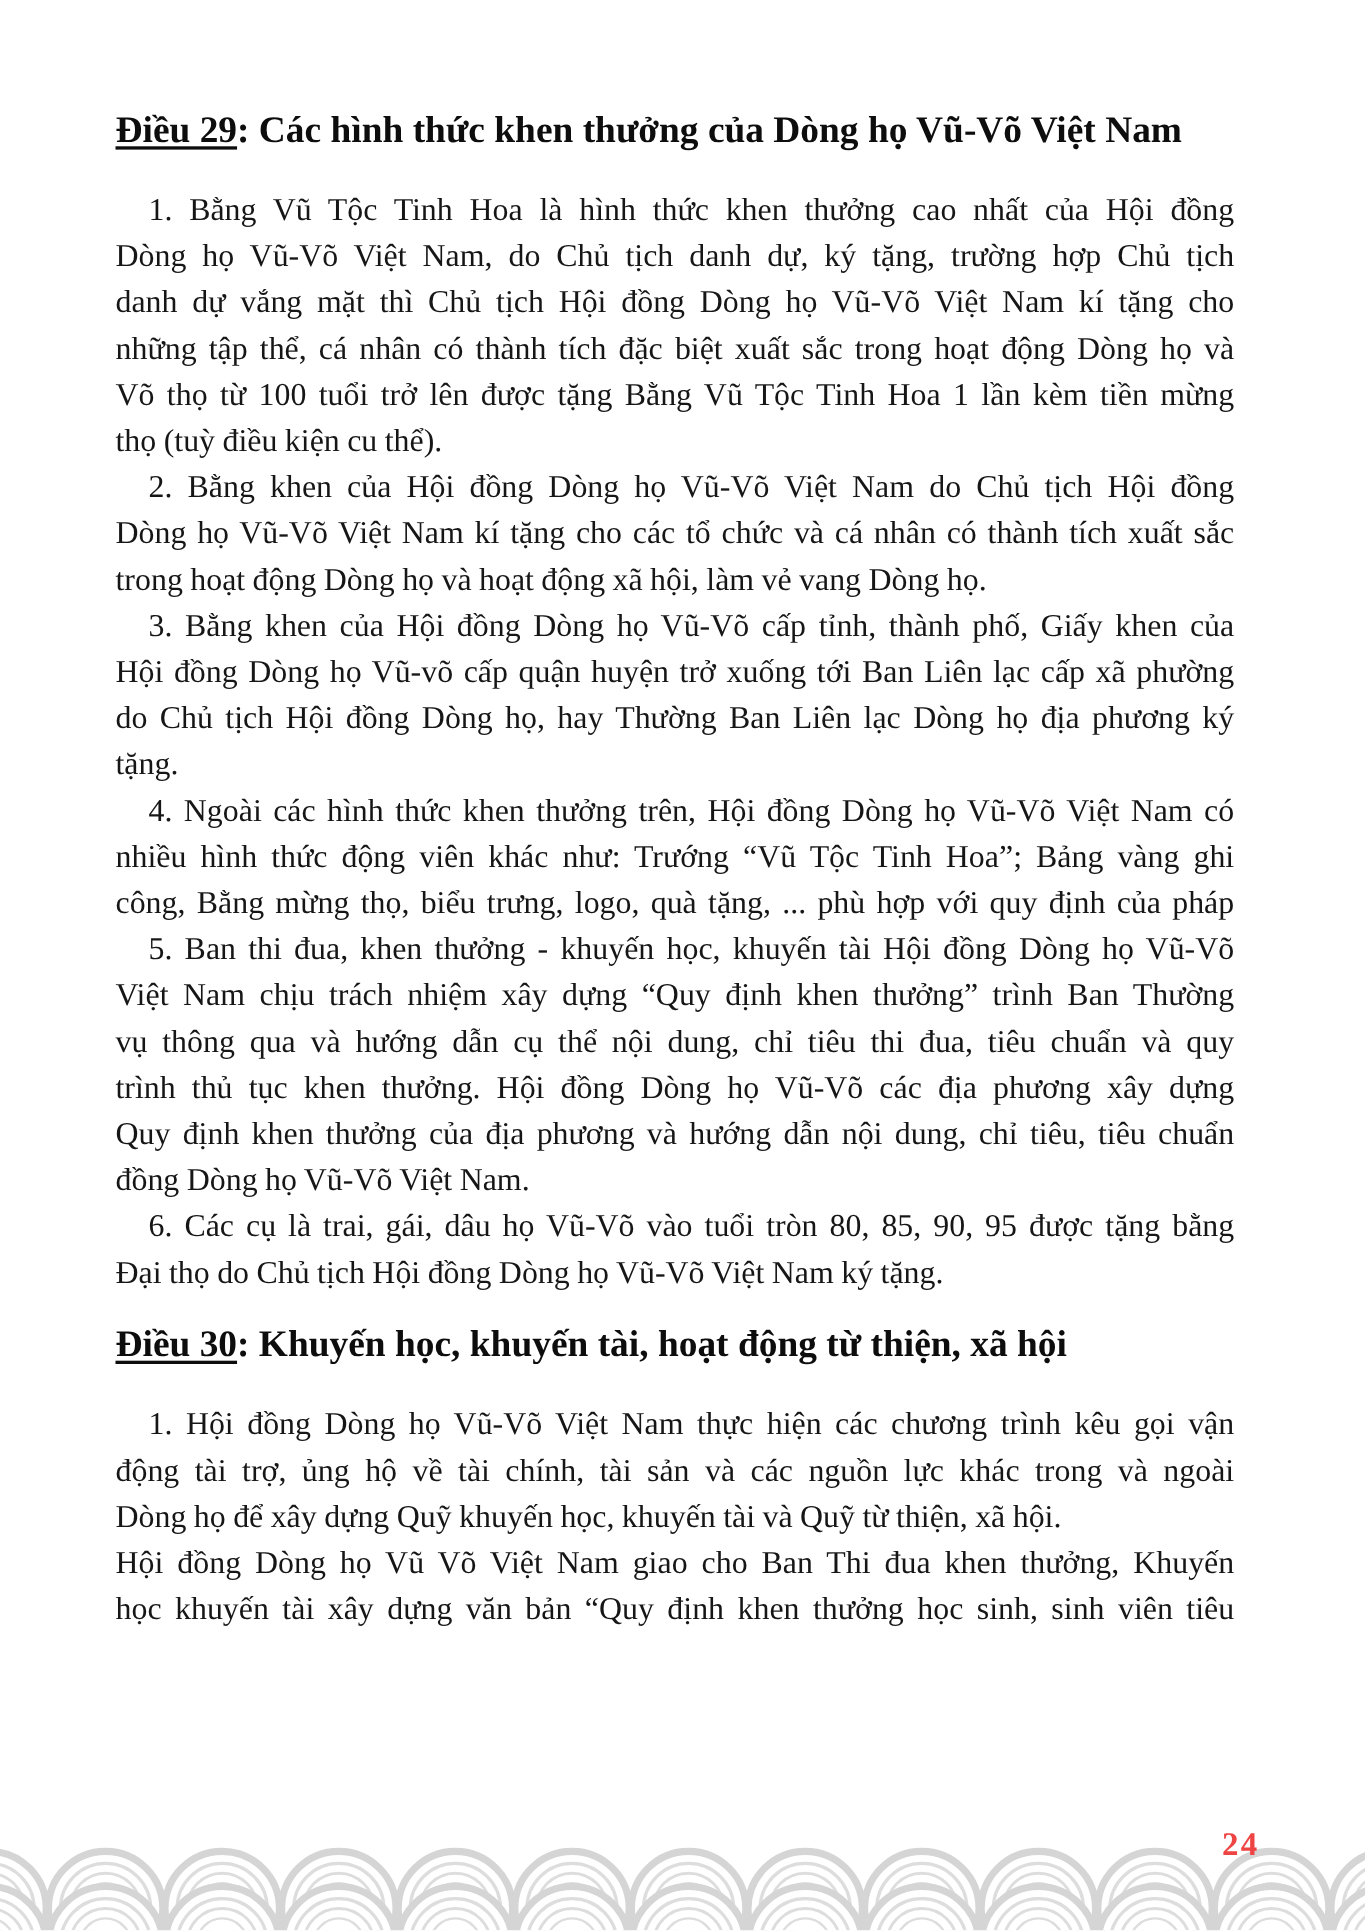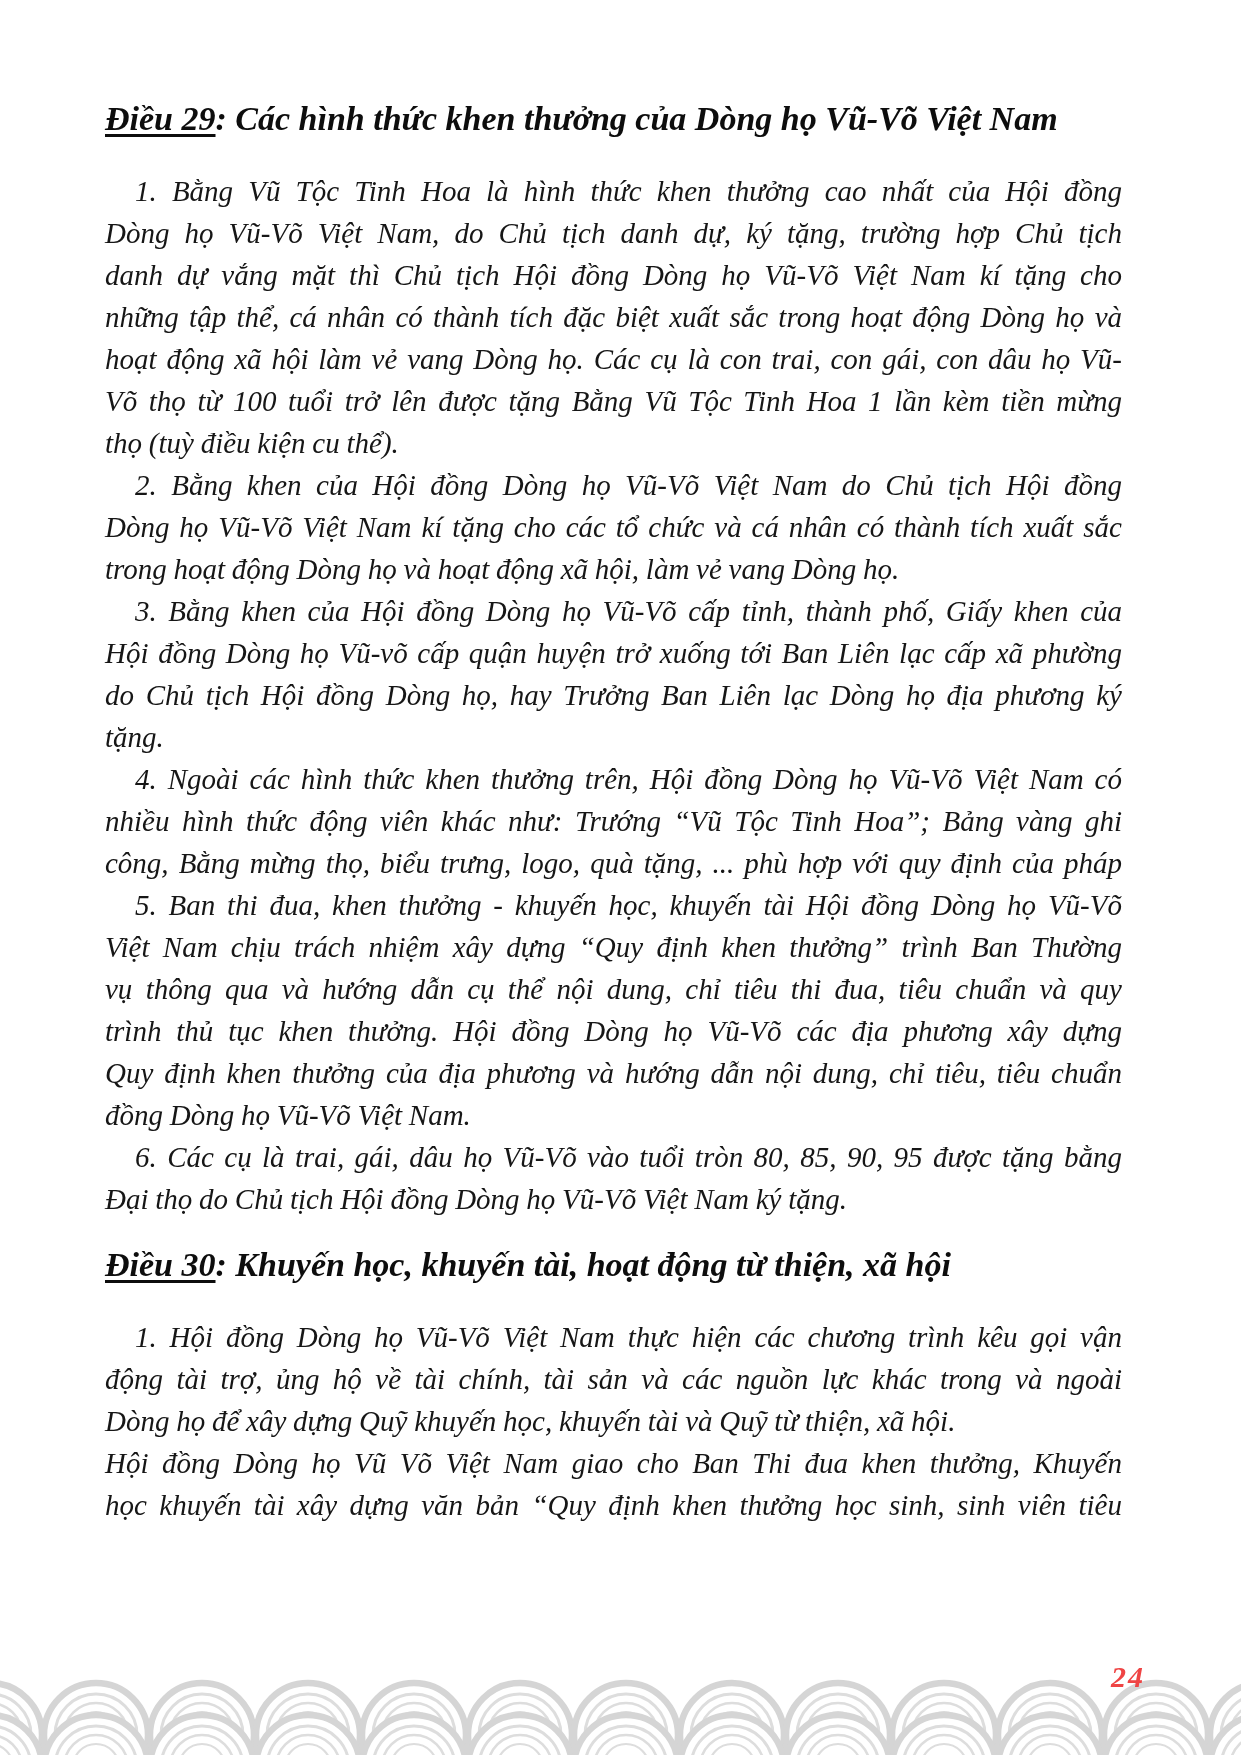--- a/index.html
+++ b/index.html
@@ -3,21 +3,20 @@
 <meta charset="utf-8">
 <style>
   html,body { margin:0; padding:0; background:#ffffff; }
   .page {
     position:relative;
     width:1241px; height:1755px;
     background:#ffffff;
     overflow:hidden;
     font-family:"Liberation Serif", serif;
     color:#141414;
-    font-style:italic;
   }
   .content {
     position:absolute;
     left:105px; top:96px;
     width:1017px;
   }
   .sec-heading {
     font-size:34px;
     line-height:46px;
     font-weight:bold;
@@ -57,33 +56,32 @@
 <body>
 
 <div class="page">
   <div class="content" id="doc-content">
       <div class="sec-heading"><span class="h-label">Điều 29</span><span>: Các hình thức khen thưởng của Dòng họ Vũ-Võ Việt Nam</span></div>
       <div class="para">
         <div class="line jl ind">1. Bằng Vũ Tộc Tinh Hoa là hình thức khen thưởng cao nhất của Hội đồng</div>
         <div class="line jl">Dòng họ Vũ-Võ Việt Nam, do Chủ tịch danh dự, ký tặng, trường hợp Chủ tịch</div>
         <div class="line jl">danh dự vắng mặt thì Chủ tịch Hội đồng Dòng họ Vũ-Võ Việt Nam kí tặng cho</div>
         <div class="line jl">những tập thể, cá nhân có thành tích đặc biệt xuất sắc trong hoạt động Dòng họ và</div>
-        <div class="line jl">hoạt động xã hội làm vẻ vang Dòng họ. Các cụ là con trai, con gái, con dâu họ Vũ-</div>
         <div class="line jl">Võ thọ từ 100 tuổi trở lên được tặng Bằng Vũ Tộc Tinh Hoa 1 lần kèm tiền mừng</div>
         <div class="line">thọ (tuỳ điều kiện cu thể).</div>
       </div>
       <div class="para">
         <div class="line jl ind">2. Bằng khen của Hội đồng Dòng họ Vũ-Võ Việt Nam do Chủ tịch Hội đồng</div>
         <div class="line jl">Dòng họ Vũ-Võ Việt Nam kí tặng cho các tổ chức và cá nhân có thành tích xuất sắc</div>
         <div class="line">trong hoạt động Dòng họ và hoạt động xã hội, làm vẻ vang Dòng họ.</div>
       </div>
       <div class="para">
         <div class="line jl ind">3.  Bằng khen của Hội đồng Dòng họ Vũ-Võ cấp tỉnh, thành phố, Giấy khen của</div>
         <div class="line jl">Hội đồng Dòng họ Vũ-võ cấp quận huyện trở xuống tới Ban Liên lạc cấp xã phường</div>
-        <div class="line jl">do Chủ tịch Hội đồng Dòng họ, hay Trưởng Ban Liên lạc Dòng họ địa phương ký</div>
+        <div class="line jl">do Chủ tịch Hội đồng Dòng họ, hay Thường Ban Liên lạc Dòng họ địa phương ký</div>
         <div class="line">tặng.</div>
       </div>
       <div class="para">
         <div class="line jl ind">4. Ngoài các hình thức khen thưởng trên, Hội đồng Dòng họ Vũ-Võ Việt Nam có</div>
         <div class="line jl">nhiều hình thức động viên khác như: Trướng “Vũ Tộc Tinh Hoa”; Bảng vàng ghi</div>
         <div class="line jl">công, Bằng mừng thọ, biểu trưng, logo, quà tặng, ... phù hợp với quy định của pháp</div>
       </div>
       <div class="para">
         <div class="line jl ind">5. Ban thi đua, khen thưởng - khuyến học, khuyến tài Hội đồng Dòng họ Vũ-Võ</div>
         <div class="line jl">Việt Nam chịu trách nhiệm xây dựng “Quy định khen thưởng” trình Ban Thường</div>

